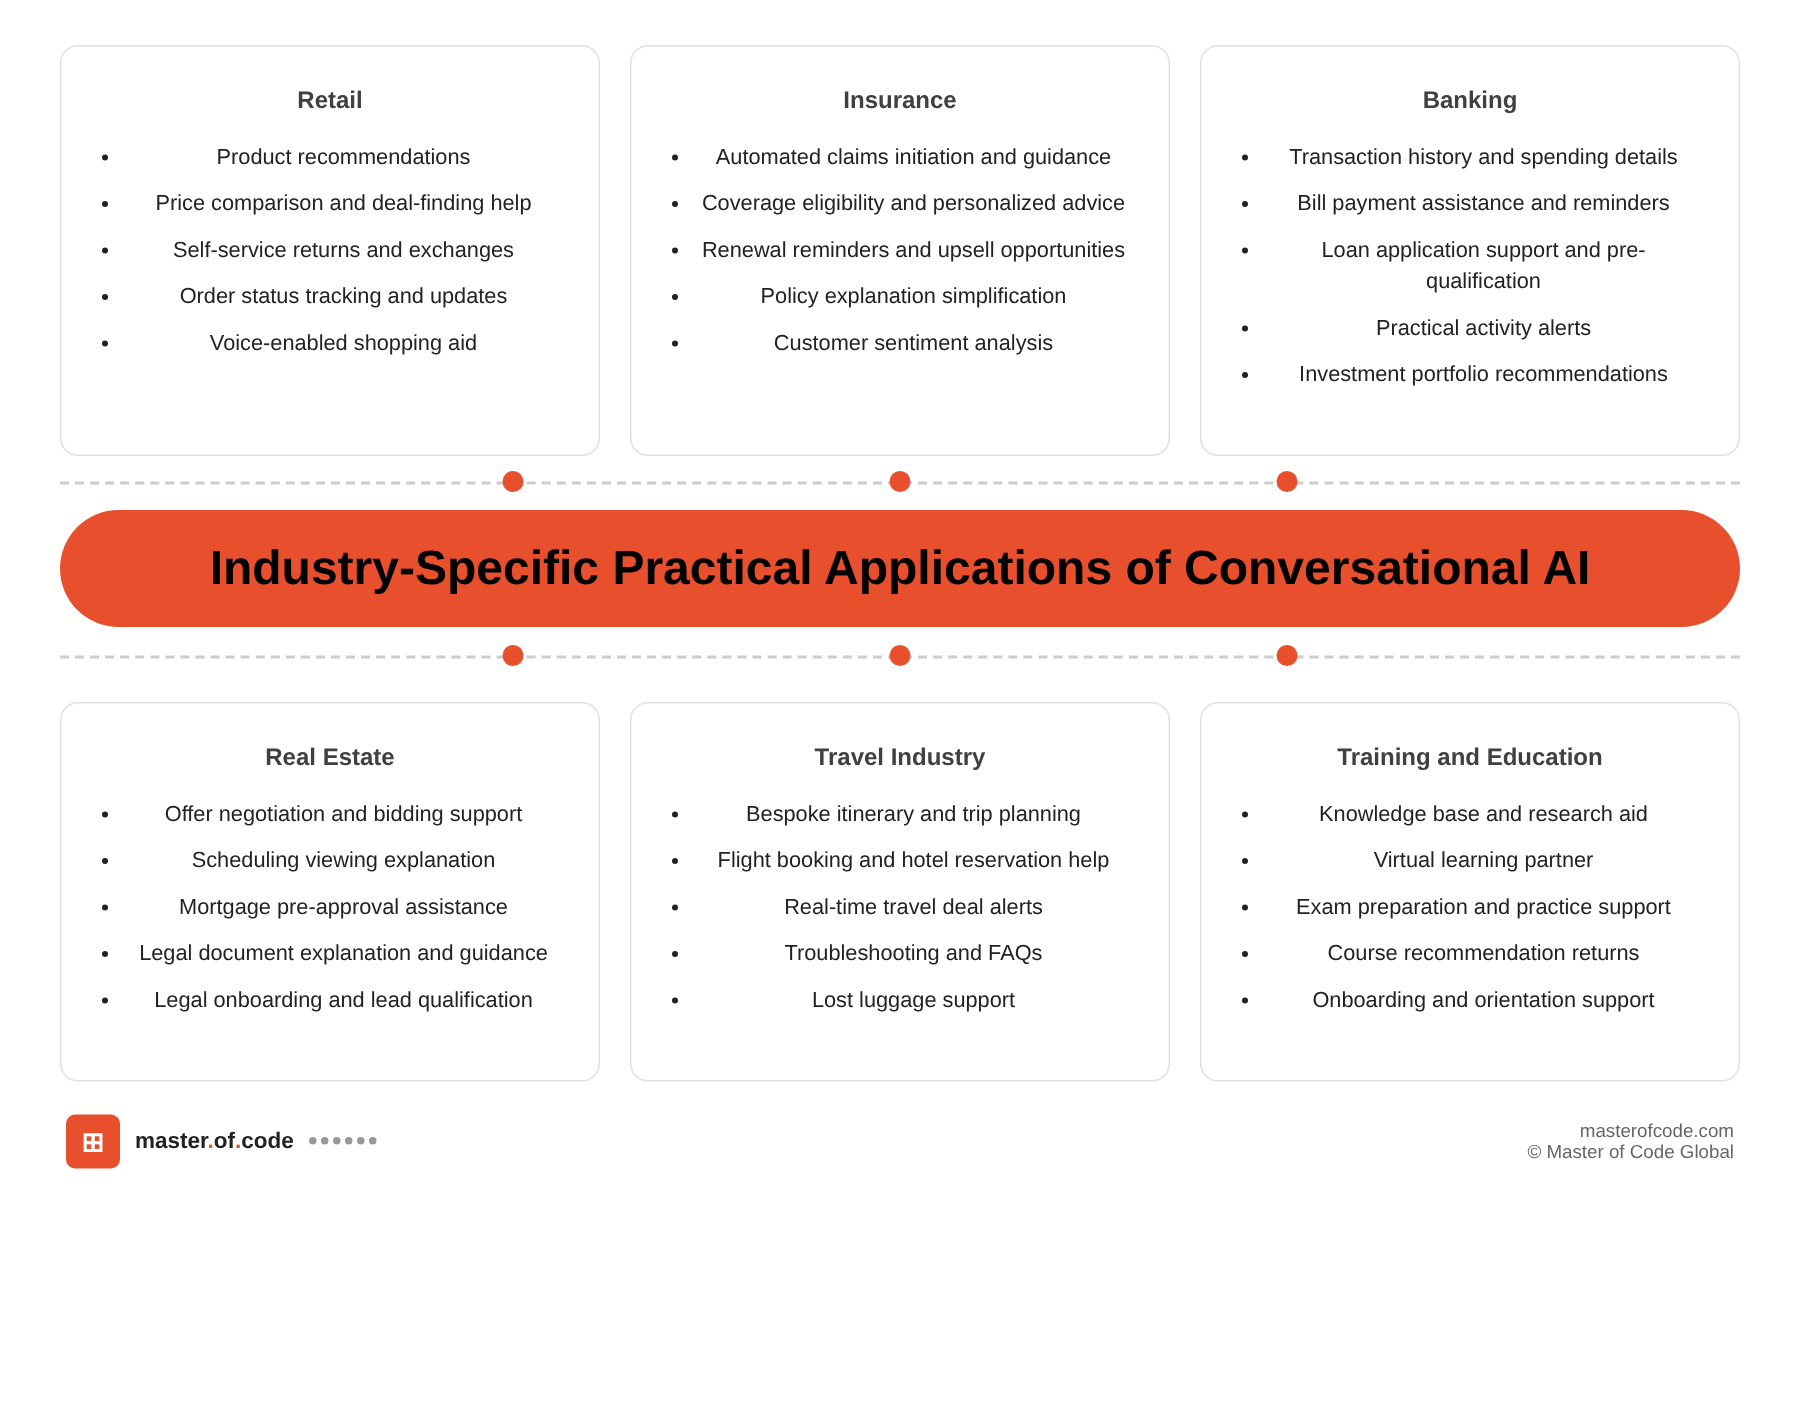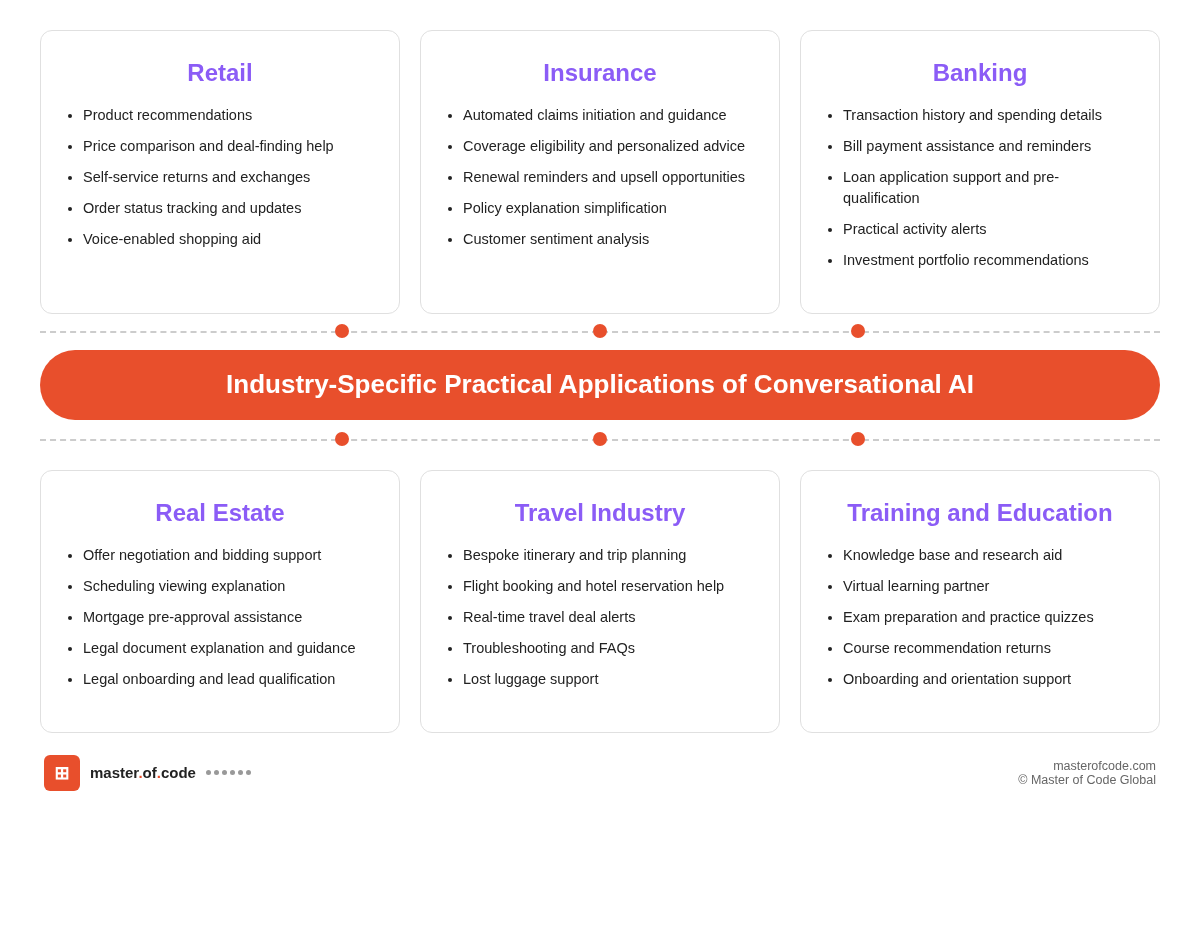--- a/index.html
+++ b/index.html
@@ -21,58 +21,59 @@
       flex: 1;
       background: #ffffff;
       border: 1.5px solid #e0e0e0;
       border-radius: 12px;
       padding: 28px 24px 32px 24px;
       position: relative;
     }
 
     .card-title {
       font-weight: 700;
-      font-size: 24px;
+      font-size: 16px;
       text-align: center;
       margin-bottom: 18px;
-      color: #8b5cf6;
+      color: #404040;
     }
 
     .card ul {
       list-style: disc;
       padding-left: 18px;
     }
 
     .card ul li {
       font-size: 14.5px;
       color: #222;
       margin-bottom: 10px;
       line-height: 1.45;
+      text-align: center;
     }
 
     .red-dot {
       width: 14px;
       height: 14px;
       background: #e84f2c;
       border-radius: 50%;
       flex-shrink: 0;
       position: relative;
       z-index: 2;
     }
 
     .banner {
       background: #e84f2c;
       border-radius: 50px;
       padding: 18px 40px;
       margin: 4px 0;
     }
 
     .banner-text {
-      color: #ffffff;
-      font-size: 26px;
+      color: #000000;
+      font-size: 32px;
       font-weight: 800;
       text-align: center;
       line-height: 1.3;
     }
 
     .bottom-section {
       margin-top: 16px;
     }
 
     .footer {
@@ -242,21 +243,21 @@
           <li>Real-time travel deal alerts</li>
           <li>Troubleshooting and FAQs</li>
           <li>Lost luggage support</li>
       </ul>
     </div>
       <div class="card">
       <div class="card-title">Training and Education</div>
       <ul>
         <li>Knowledge base and research aid</li>
           <li>Virtual learning partner</li>
-          <li>Exam preparation and practice quizzes</li>
+          <li>Exam preparation and practice support</li>
           <li>Course recommendation returns</li>
           <li>Onboarding and orientation support</li>
       </ul>
     </div>
     </div>
 </div>
 
 <div class="footer">
   <div class="footer-brand">
     <div class="footer-logo-icon">

